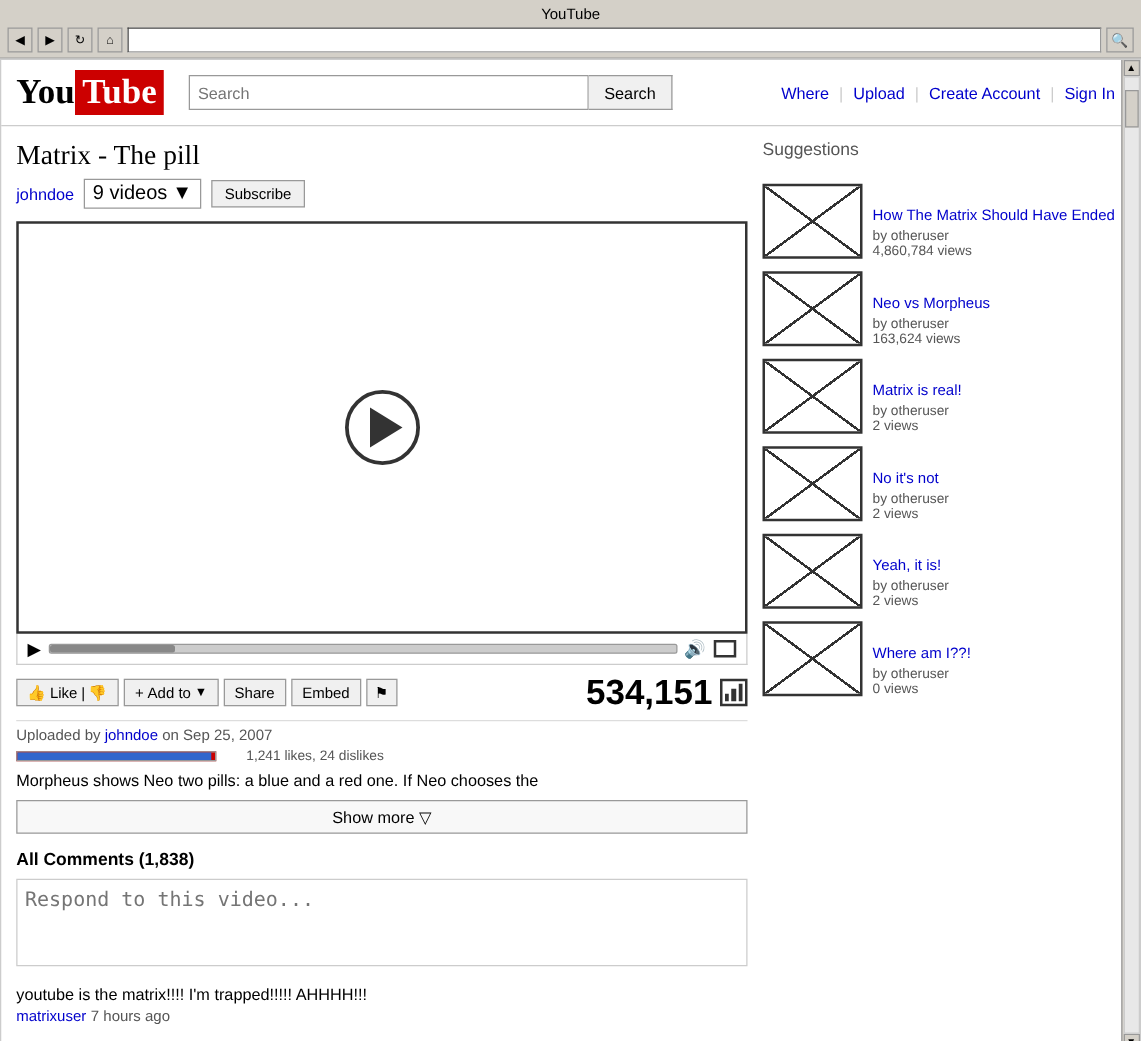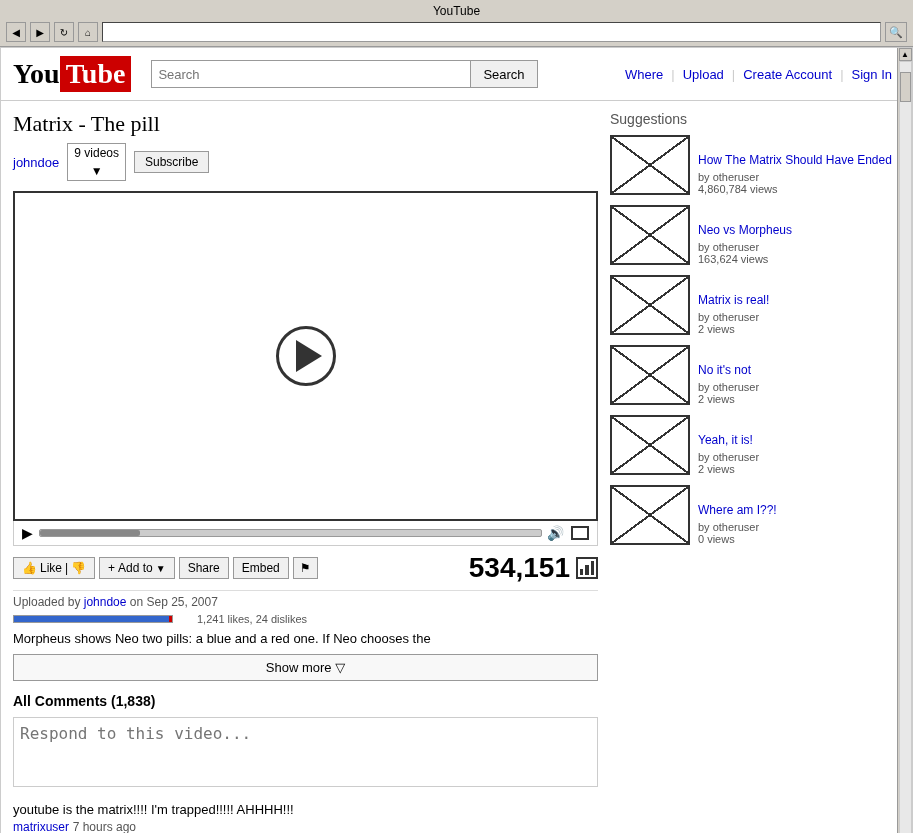--- a/index.html
+++ b/index.html
@@ -153,26 +153,25 @@
     }
     .uploader-link {
       color: #00c;
       text-decoration: none;
       font-size: 13px;
     }
     .videos-dropdown {
       border: 1px solid #999;
       background: white;
       padding: 2px 6px;
-      font-size: 12px;
+      font-size: 16px;
       cursor: pointer;
       display: flex;
       align-items: center;
       gap: 4px;
-      flex-direction: column;
     }
     .subscribe-btn {
       border: 1px solid #999;
       background: #f0f0f0;
       padding: 3px 10px;
       font-size: 12px;
       cursor: pointer;
     }
 
     
@@ -348,21 +347,21 @@
       color: #00c;
       text-decoration: none;
       font-size: 12px;
     }
     .comment-time { color: #555; font-size: 12px; }
 
     
     .suggestions-title {
       font-size: 14px;
       color: #555;
-      margin-bottom: 8px;
+      margin-bottom: 20px;
     }
     .suggestion-item {
       display: flex;
       gap: 8px;
       margin-bottom: 10px;
       align-items: flex-end;
     }
     .suggestion-thumb {
       width: 80px;
       height: 60px;

